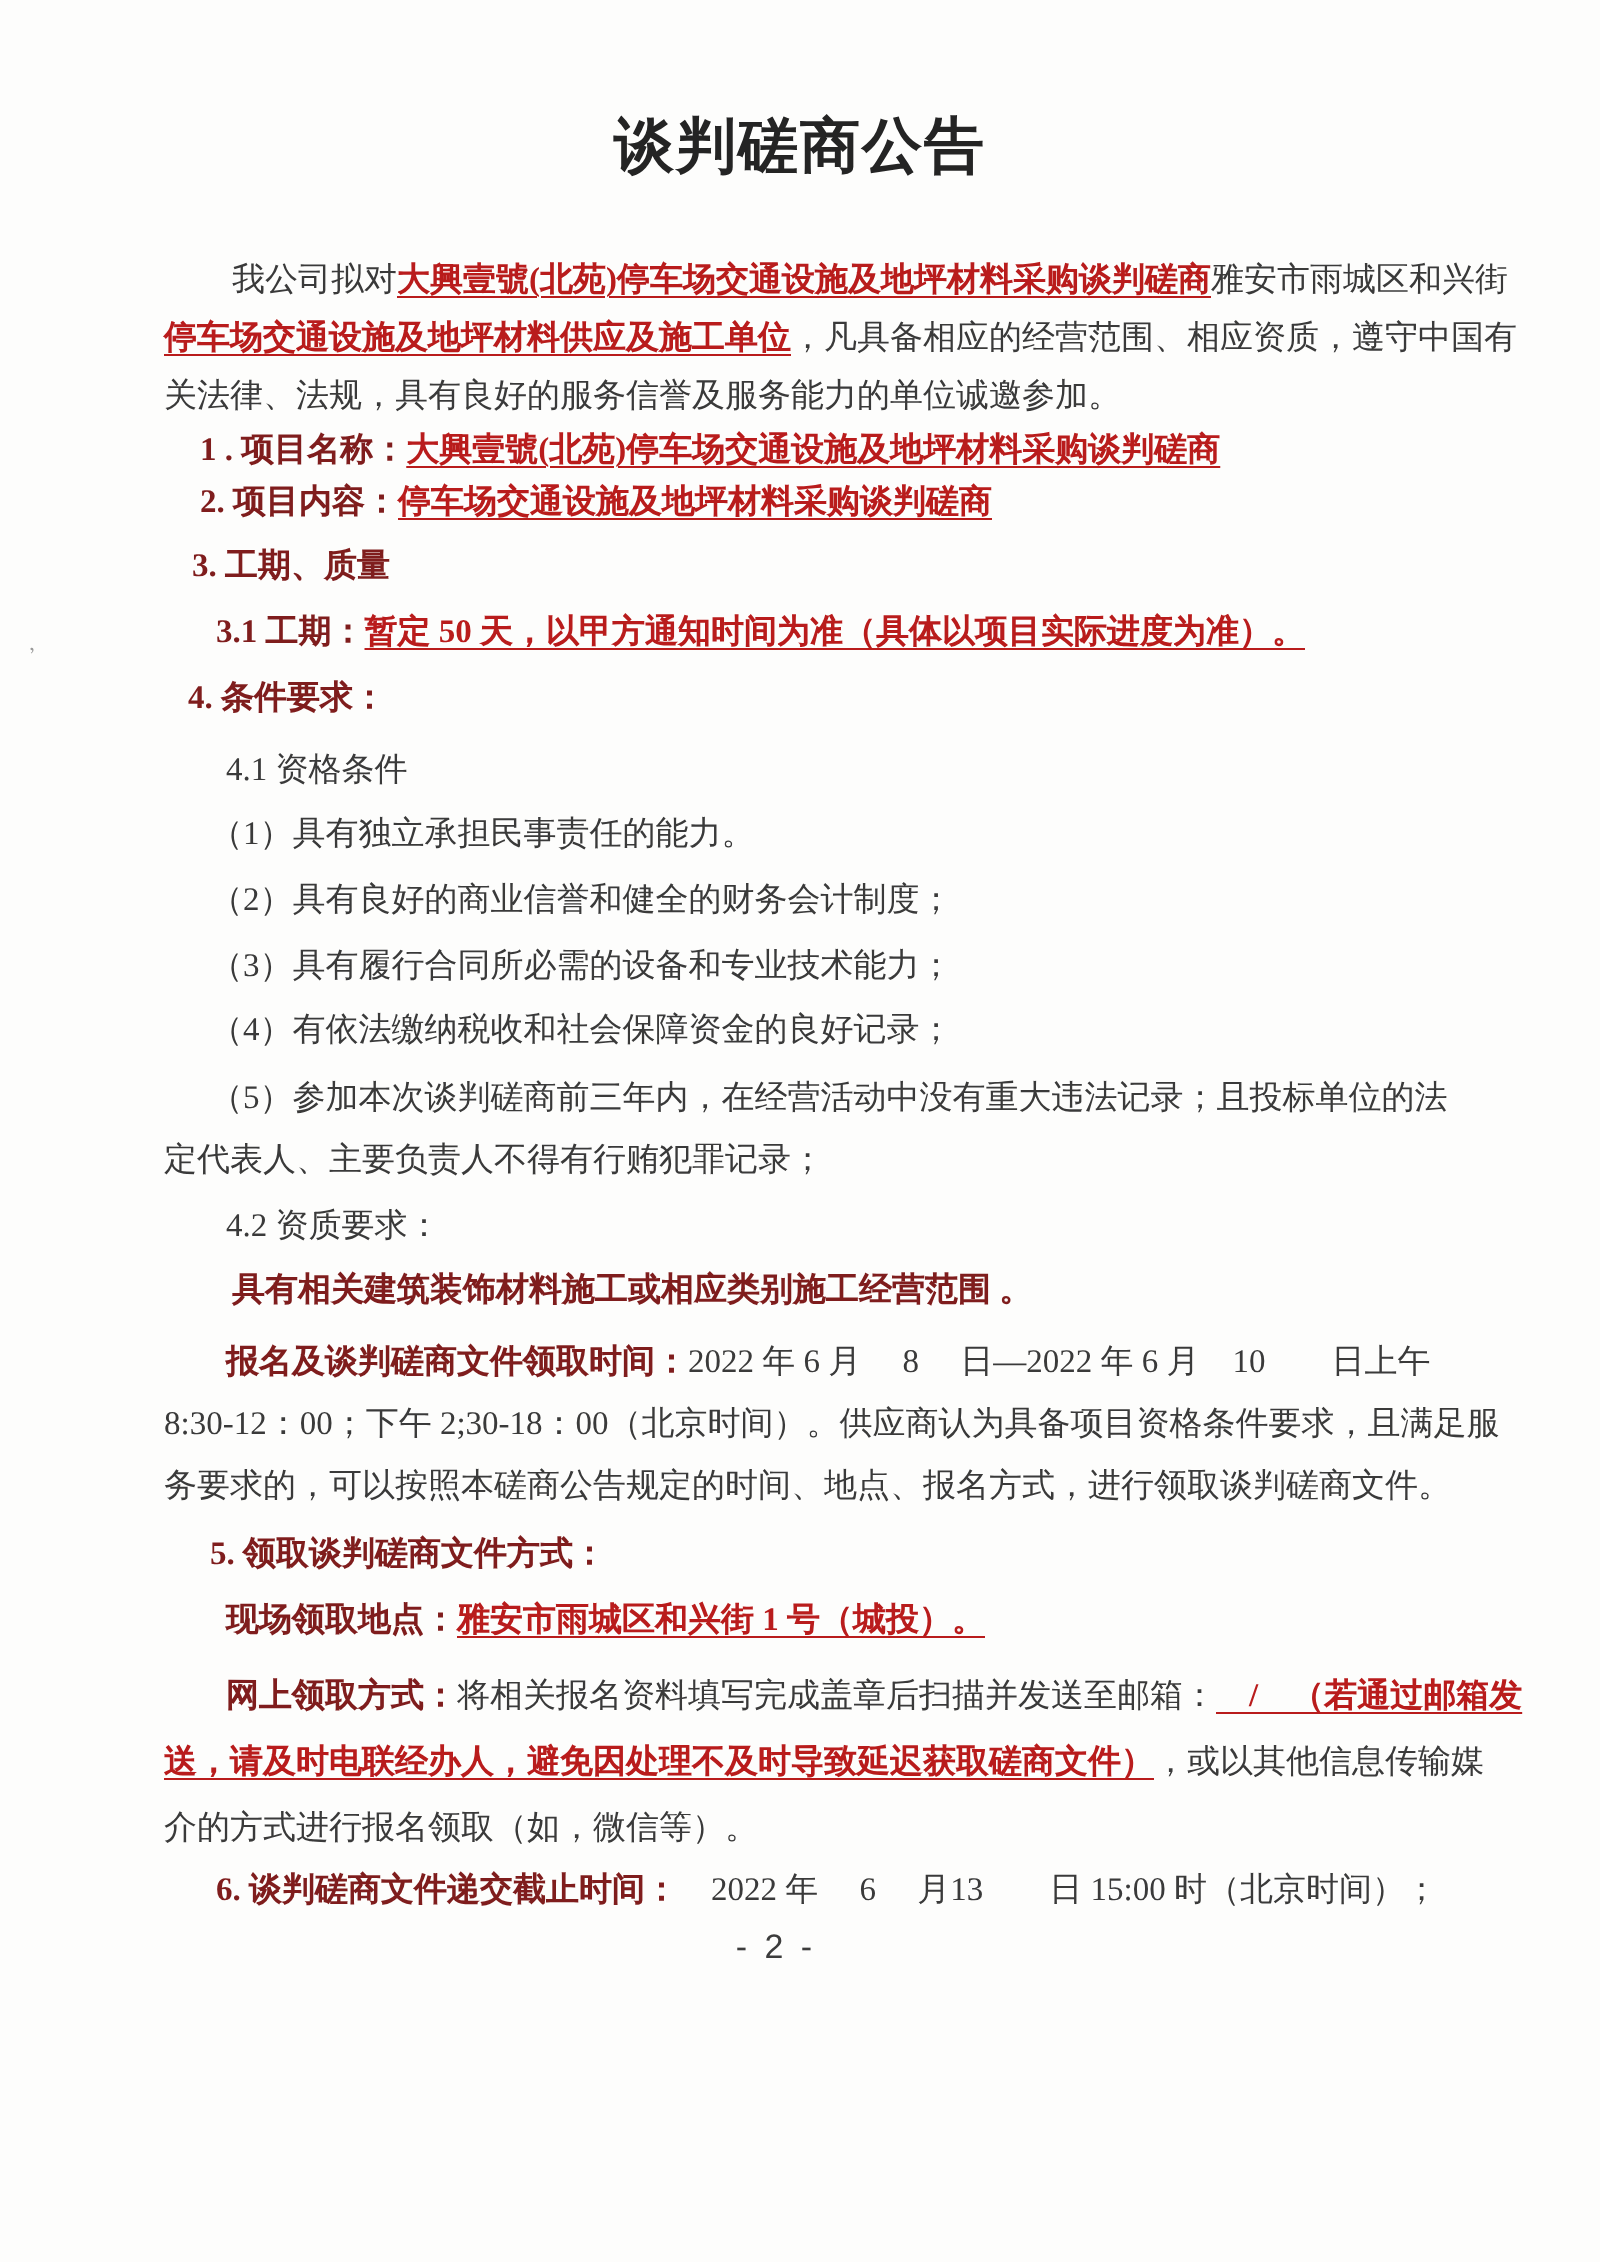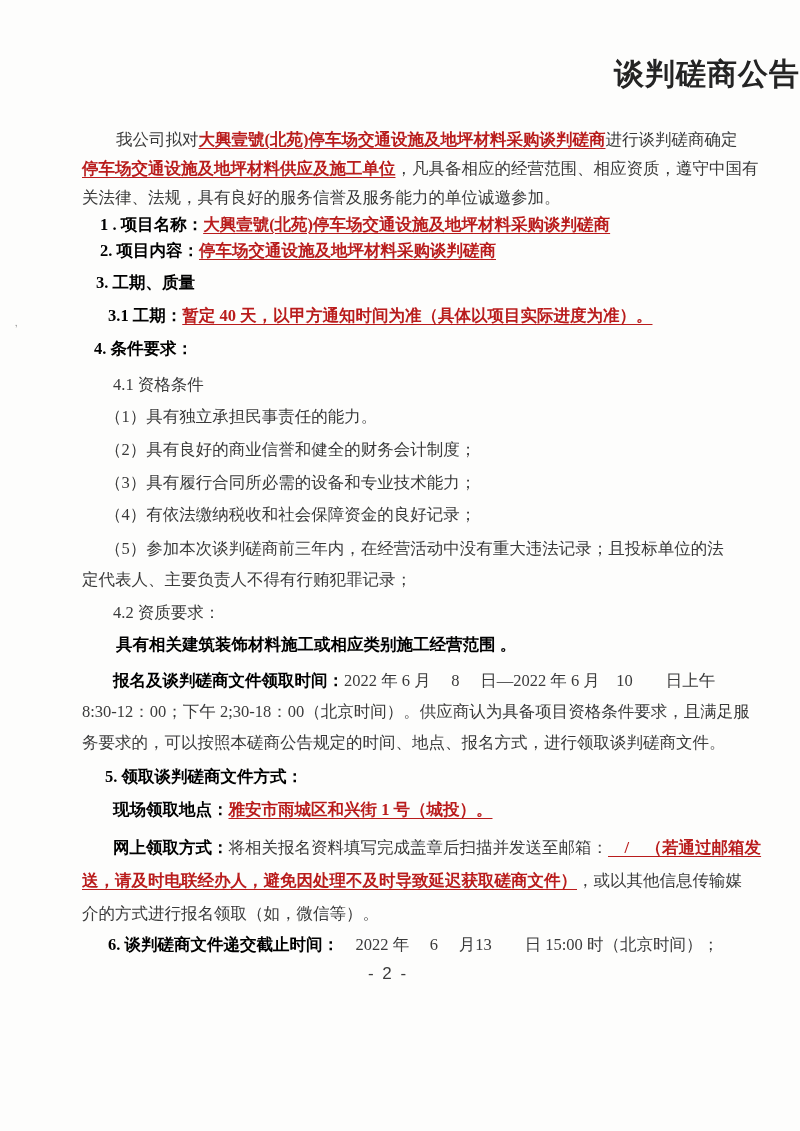--- a/index.html
+++ b/index.html
@@ -7,36 +7,36 @@
     position:relative;
     width:800px;height:1131px;
     margin:0 auto;
     background:#fdfdfc;
     overflow:hidden;
     font-family:"Liberation Serif","DejaVu Serif",serif;
     color:#3a3a3a;
   }
   .doc-title{
     padding-top:54px;
-    text-align:right;
+    text-align:center;
     font-size:30px;
     line-height:40px;
     font-weight:700;
     letter-spacing:1px;
     color:#242424;
   }
   .body{
     padding:0 6px 0 82px;
     font-size:16.5px;
   }
   .line{
     line-height:26px;
     white-space:nowrap;
   }
-  .b{font-weight:700;color:#000000;}
+  .b{font-weight:700;color:#7f1d1d;}
   .u{text-underline-offset:3px;text-decoration-thickness:1px;}
   .bu{font-weight:700;color:#b91c1c;text-decoration:underline;text-underline-offset:3px;text-decoration-thickness:1.4px;}
   .footer{
     margin-top:3px;
     text-align:center;
     transform:translateX(-12px);
     font-size:17px;
     line-height:26px;
     color:#3c3c3c;
     letter-spacing:2px;
@@ -54,29 +54,29 @@
 <body>
 
 <div class="page">
 
   <div class="doc-title">谈判磋商公告</div>
 
   <span class="artifact">,</span>
 
   <div class="body">
 
-    <div class="line" style="margin-top:31px;padding-left:34px;line-height:29px"><span>我公司拟对</span><span class="bu">大興壹號(北苑)停车场交通设施及地坪材料采购谈判磋商</span><span>进行谈判磋商确定</span></div>
+    <div class="line" style="margin-top:31px;padding-left:34px;line-height:29px"><span>我公司拟对</span><span class="bu">大興壹號(北苑)停车场交通设施及地坪材料采购谈判磋商</span><span>雅安市雨城区和兴街</span></div>
     <div class="line" style="line-height:29px"><span class="bu">停车场交通设施及地坪材料供应及施工单位</span><span>，凡具备相应的经营范围、相应资质，遵守中国有</span></div>
     <div class="line" style="line-height:29px"><span>关法律、法规，具有良好的服务信誉及服务能力的单位诚邀参加。</span></div>
 
     <div class="line" style="padding-left:18px"><span class="b">1 . 项目名称：</span><span class="bu">大興壹號(北苑)停车场交通设施及地坪材料采购谈判磋商</span></div>
     <div class="line" style="padding-left:18px"><span class="b">2.  项目内容：</span><span class="bu">停车场交通设施及地坪材料采购谈判磋商</span></div>
 
     <div class="line" style="margin-top:6px;padding-left:14px"><span class="b">3. 工期、质量</span></div>
-    <div class="line" style="margin-top:7px;padding-left:26px"><span class="b">3.1 工期：</span><span class="bu">暂定 40 天，以甲方通知时间为准（具体以项目实际进度为准）。</span></div>
+    <div class="line" style="margin-top:7px;padding-left:26px"><span class="b">3.1 工期：</span><span class="bu">暂定 50 天，以甲方通知时间为准（具体以项目实际进度为准）。</span></div>
 
     <div class="line" style="margin-top:7px;padding-left:12px"><span class="b">4. 条件要求：</span></div>
     <div class="line" style="margin-top:10px;padding-left:31px"><span>4.1 资格条件</span></div>
 
     <div class="line" style="margin-top:6px;padding-left:23px"><span>（1）具有独立承担民事责任的能力。</span></div>
     <div class="line" style="margin-top:7px;padding-left:23px"><span>（2）具有良好的商业信誉和健全的财务会计制度；</span></div>
     <div class="line" style="margin-top:7px;padding-left:23px"><span>（3）具有履行合同所必需的设备和专业技术能力；</span></div>
     <div class="line" style="margin-top:6px;padding-left:23px"><span>（4）有依法缴纳税收和社会保障资金的良好记录；</span></div>
     <div class="line" style="margin-top:7px;padding-left:23px;line-height:27px"><span>（5）参加本次谈判磋商前三年内，在经营活动中没有重大违法记录；且投标单位的法</span></div>
     <div class="line" style="margin-top:5px"><span>定代表人、主要负责人不得有行贿犯罪记录；</span></div>

